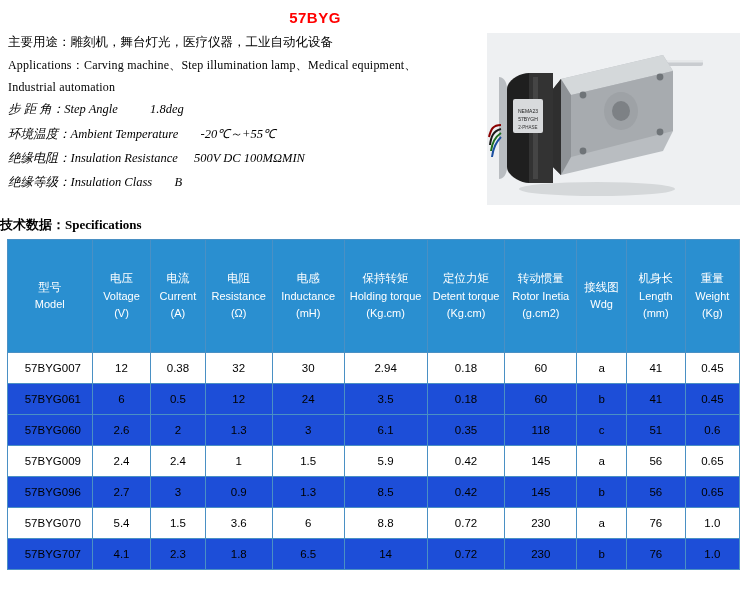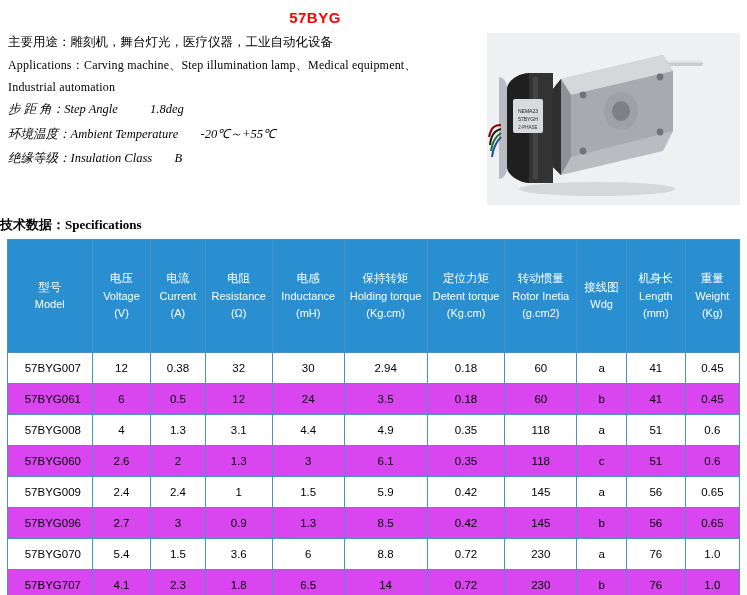--- a/index.html
+++ b/index.html
@@ -113,21 +113,21 @@
   }
   table.spec thead th .cn { font-size: 11.5px; }
   table.spec thead th .en { font-size: 11px; }
   table.spec tbody td {
     height: 28px;
     padding: 1px 2px;
     color: #000;
     background: #ffffff;
   }
   table.spec tbody tr.alt td {
-    background: #d946ef;
+    background: #1d4ed8;
   }
   table.spec tbody td.model {
     text-align: center;
     padding-left: 8px;
   }
   
   col.c0 { width: 78px; }
   col.c1 { width: 54px; }
   col.c2 { width: 50px; }
   col.c3 { width: 62px; }
@@ -153,20 +153,25 @@
 
     <div class="spec-line">
       <span class="lbl">步 距 角：Step Angle</span>
       <span class="gap1"></span>
       <span>1.8deg</span>
     </div>
     <div class="spec-line">
       <span class="lbl">环境温度：Ambient Temperature</span>
       <span class="gap2"></span>
       <span>-20℃～+55℃</span>
+    </div>
+    <div class="spec-line">
+      <span class="lbl">绝缘电阻：Insulation Resistance</span>
+      <span class="gap3"></span>
+      <span>500V DC 100MΩMIN</span>
     </div>
     <div class="spec-line">
       <span class="lbl">绝缘等级：Insulation Class</span>
       <span class="gap2"></span>
       <span>B</span>
     </div>
   </div>
 
   <div class="spec-head">技术数据：Specifications</div>
 
@@ -305,33 +310,20 @@
         <td>0.5</td>
         <td>12</td>
         <td>24</td>
         <td>3.5</td>
         <td>0.18</td>
         <td>60</td>
         <td>b</td>
         <td>41</td>
         <td>0.45</td>
       </tr>
-      <tr>
-        <td class="model">57BYG008</td>
-        <td>4</td>
-        <td>1.3</td>
-        <td>3.1</td>
-        <td>4.4</td>
-        <td>4.9</td>
-        <td>0.35</td>
-        <td>118</td>
-        <td>a</td>
-        <td>51</td>
-        <td>0.6</td>
-      </tr>
       <tr class="alt">
         <td class="model">57BYG060</td>
         <td>2.6</td>
         <td>2</td>
         <td>1.3</td>
         <td>3</td>
         <td>6.1</td>
         <td>0.35</td>
         <td>118</td>
         <td>c</td>

